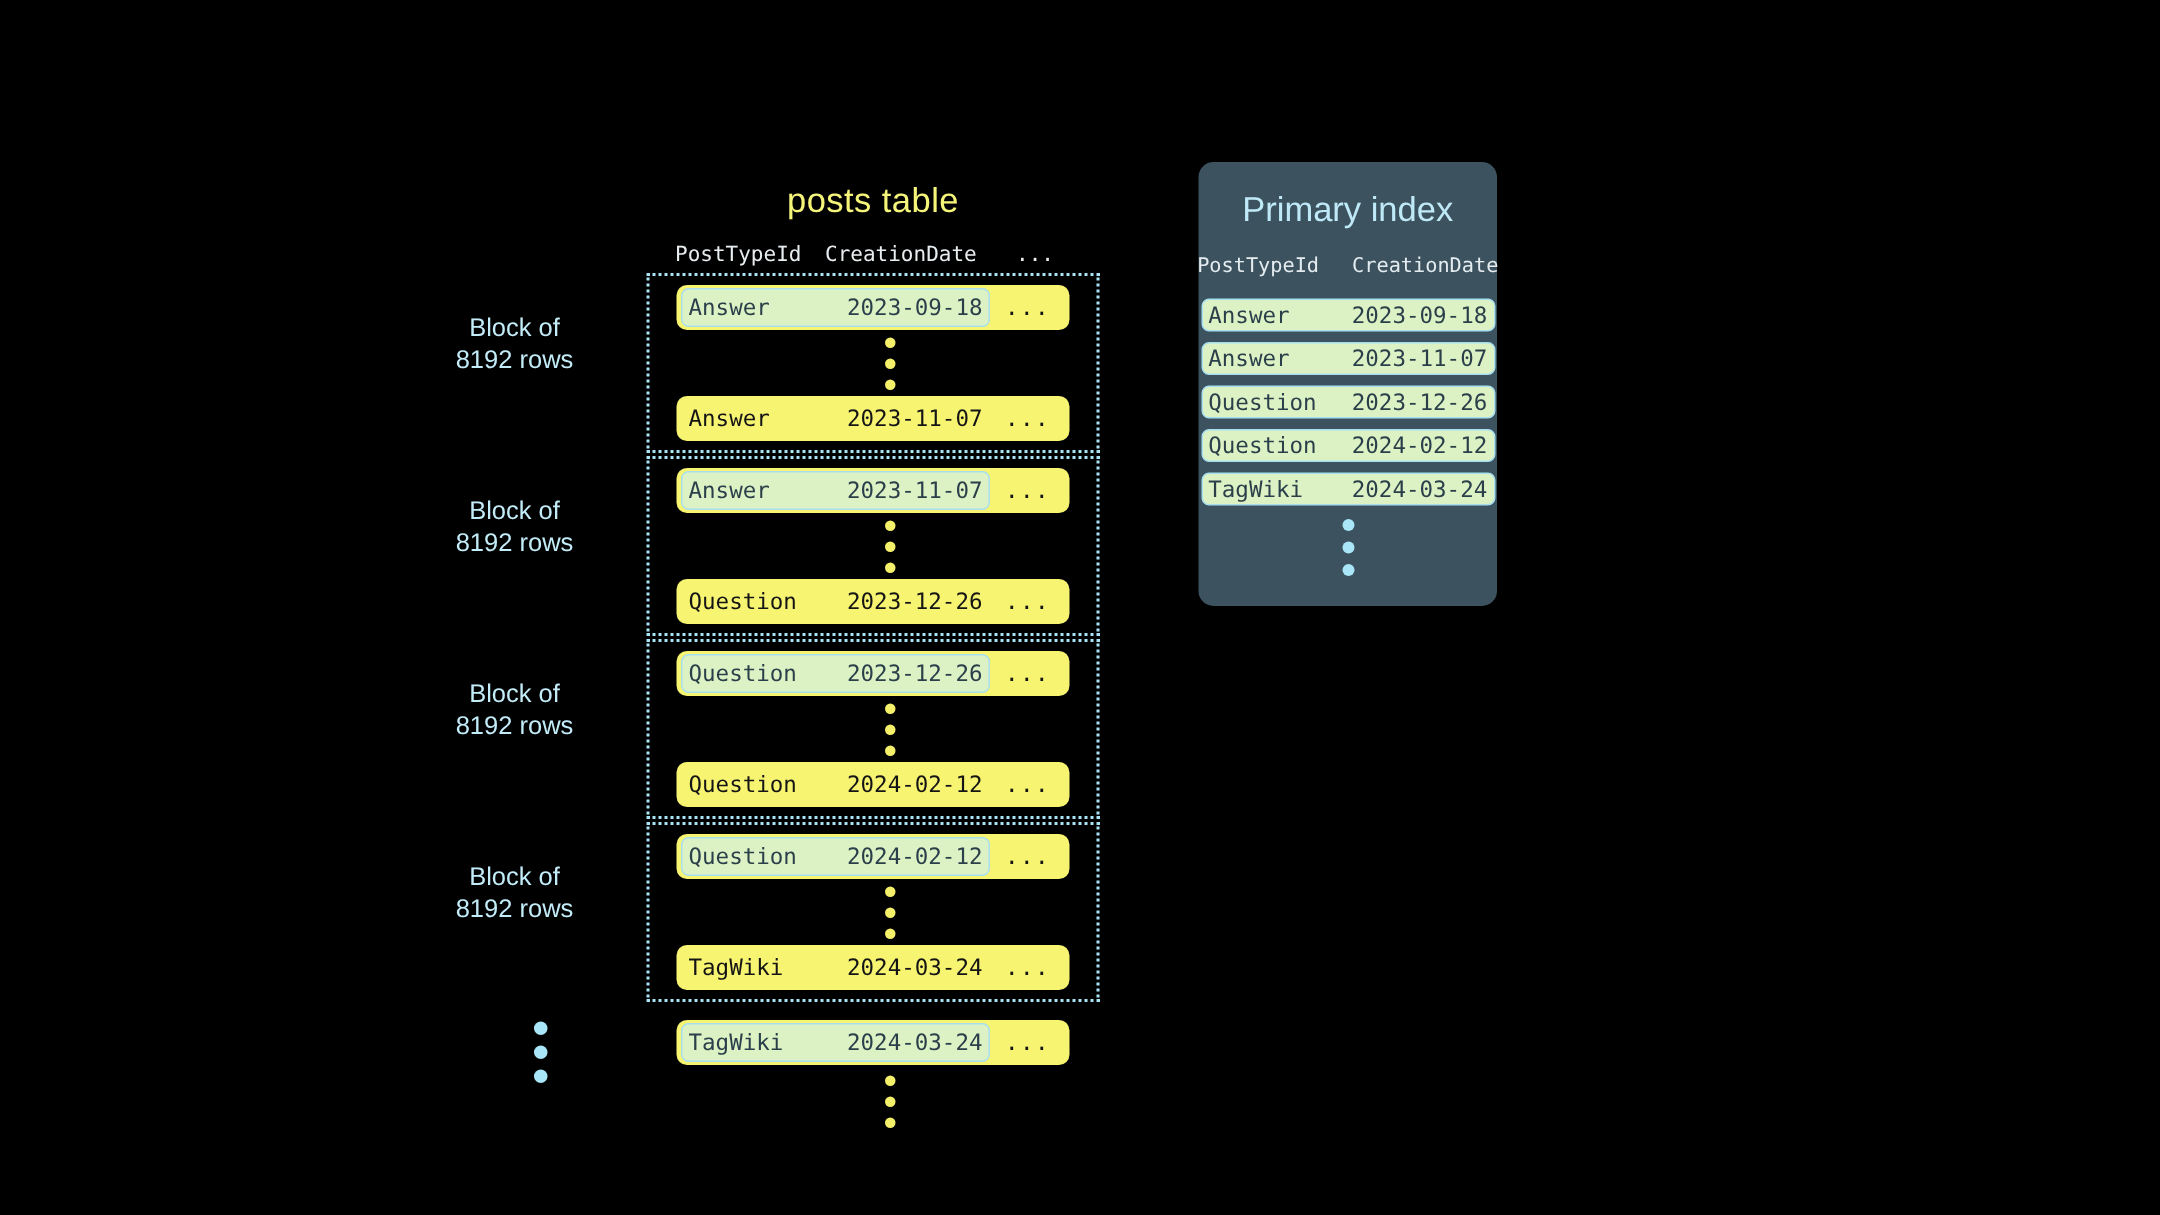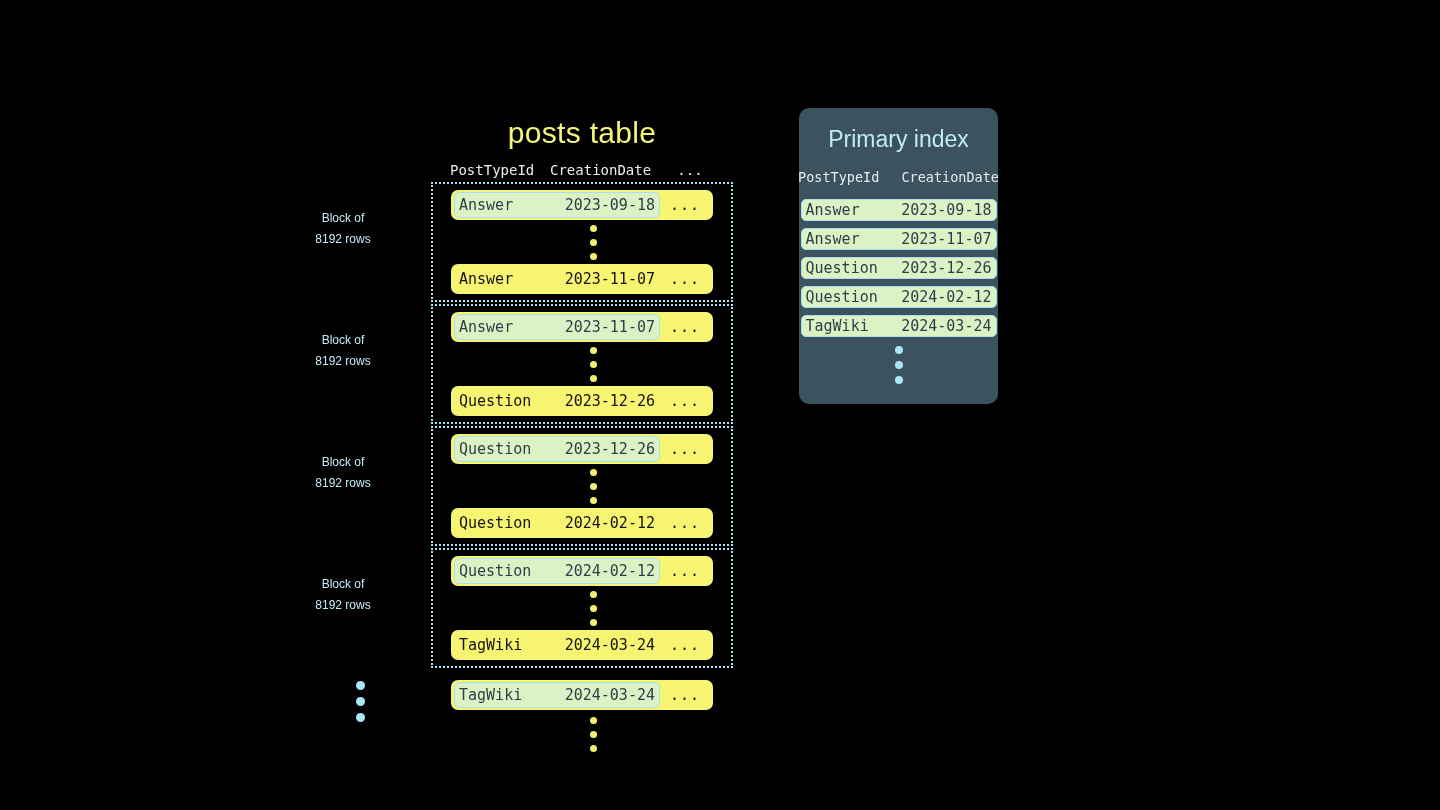--- a/index.html
+++ b/index.html
@@ -17,21 +17,21 @@
 
   
   #posts-table {
     position: absolute;
     left: 431px;
     top: 118px;
     width: 302px;
   }
   .table-title {
     color: #f5f57a;
-    font-size: 30px;
+    font-size: 23px;
     font-weight: 400;
     text-align: center;
     letter-spacing: .3px;
     margin: 0 0 14px 0;
     height: 30px;
     line-height: 30px;
   }
   .col-head {
     display: flex;
     align-items: baseline;
@@ -109,21 +109,21 @@
     border-radius: 50%;
     background: #f5f06a;
   }
 
   
   .block-label {
     position: absolute;
     width: 150px;
     text-align: center;
     color: #c3ecf9;
-    font-size: 12px;
+    font-size: 17px;
     line-height: 21px;
     left: -165px;
   }
 
   .tail-row-wrap { width: 302px; }
   .tail-dots {
     margin-top: 2px;
   }
 
   #left-blue-dots {

